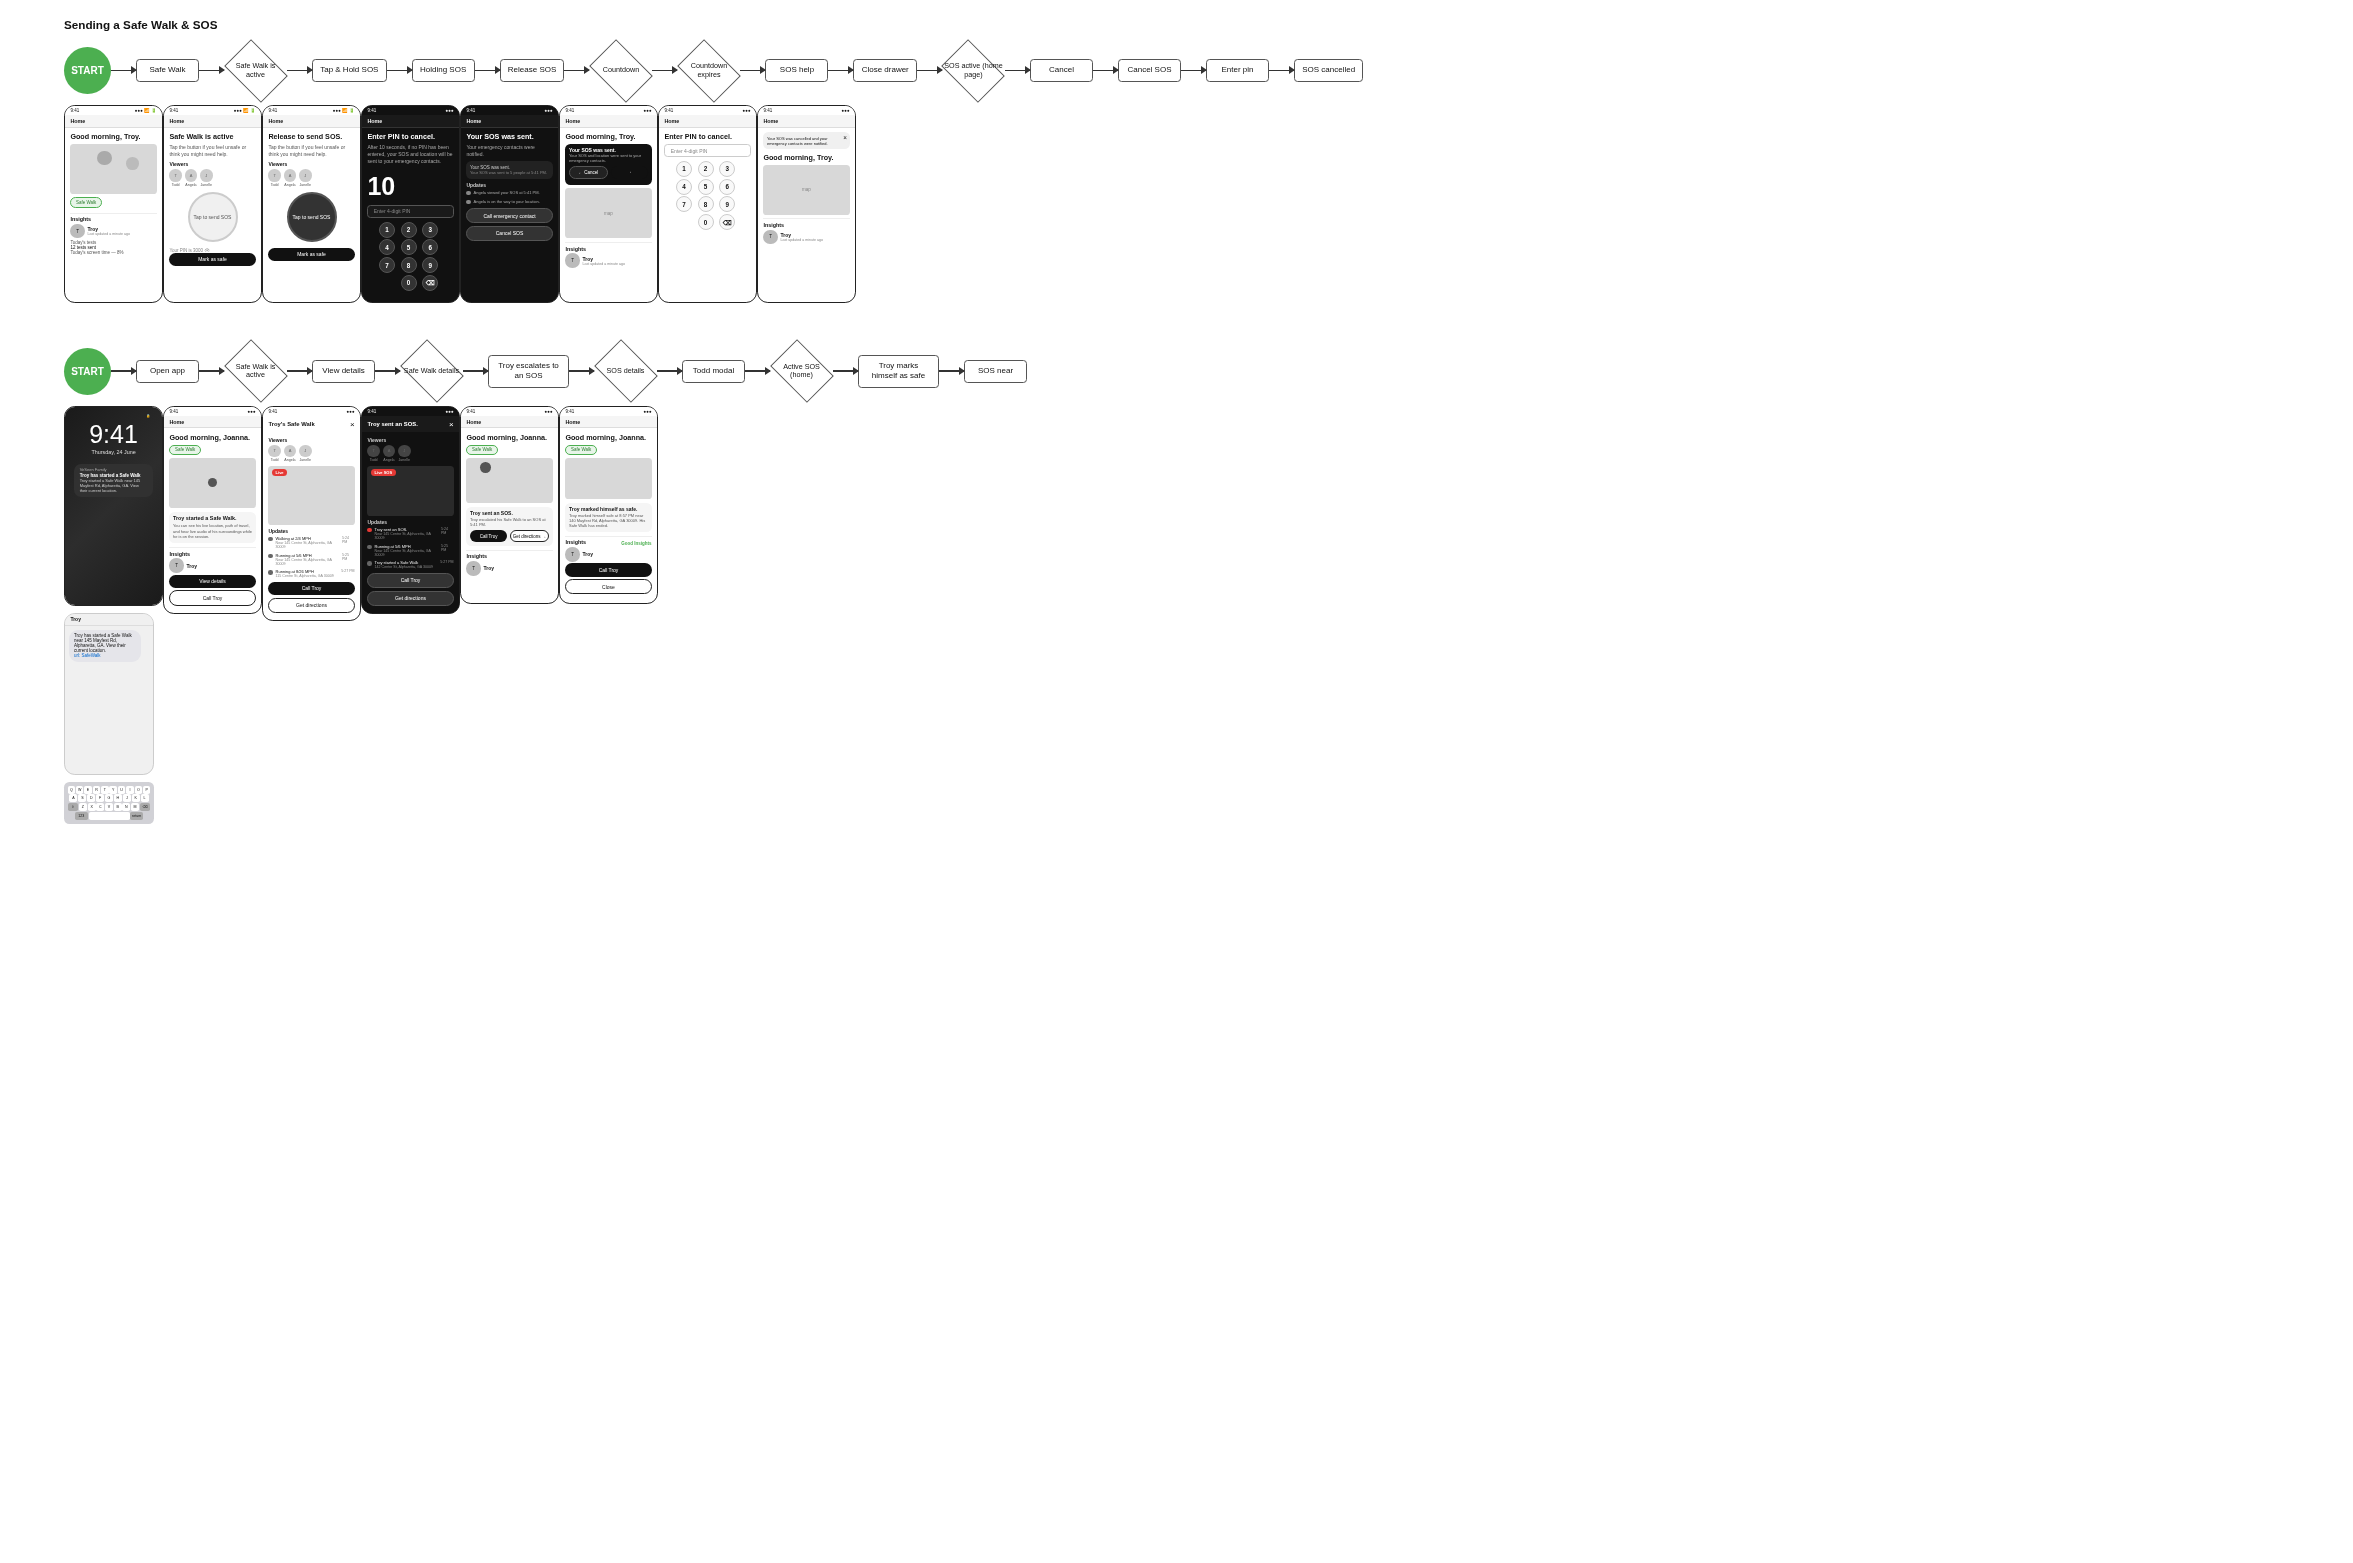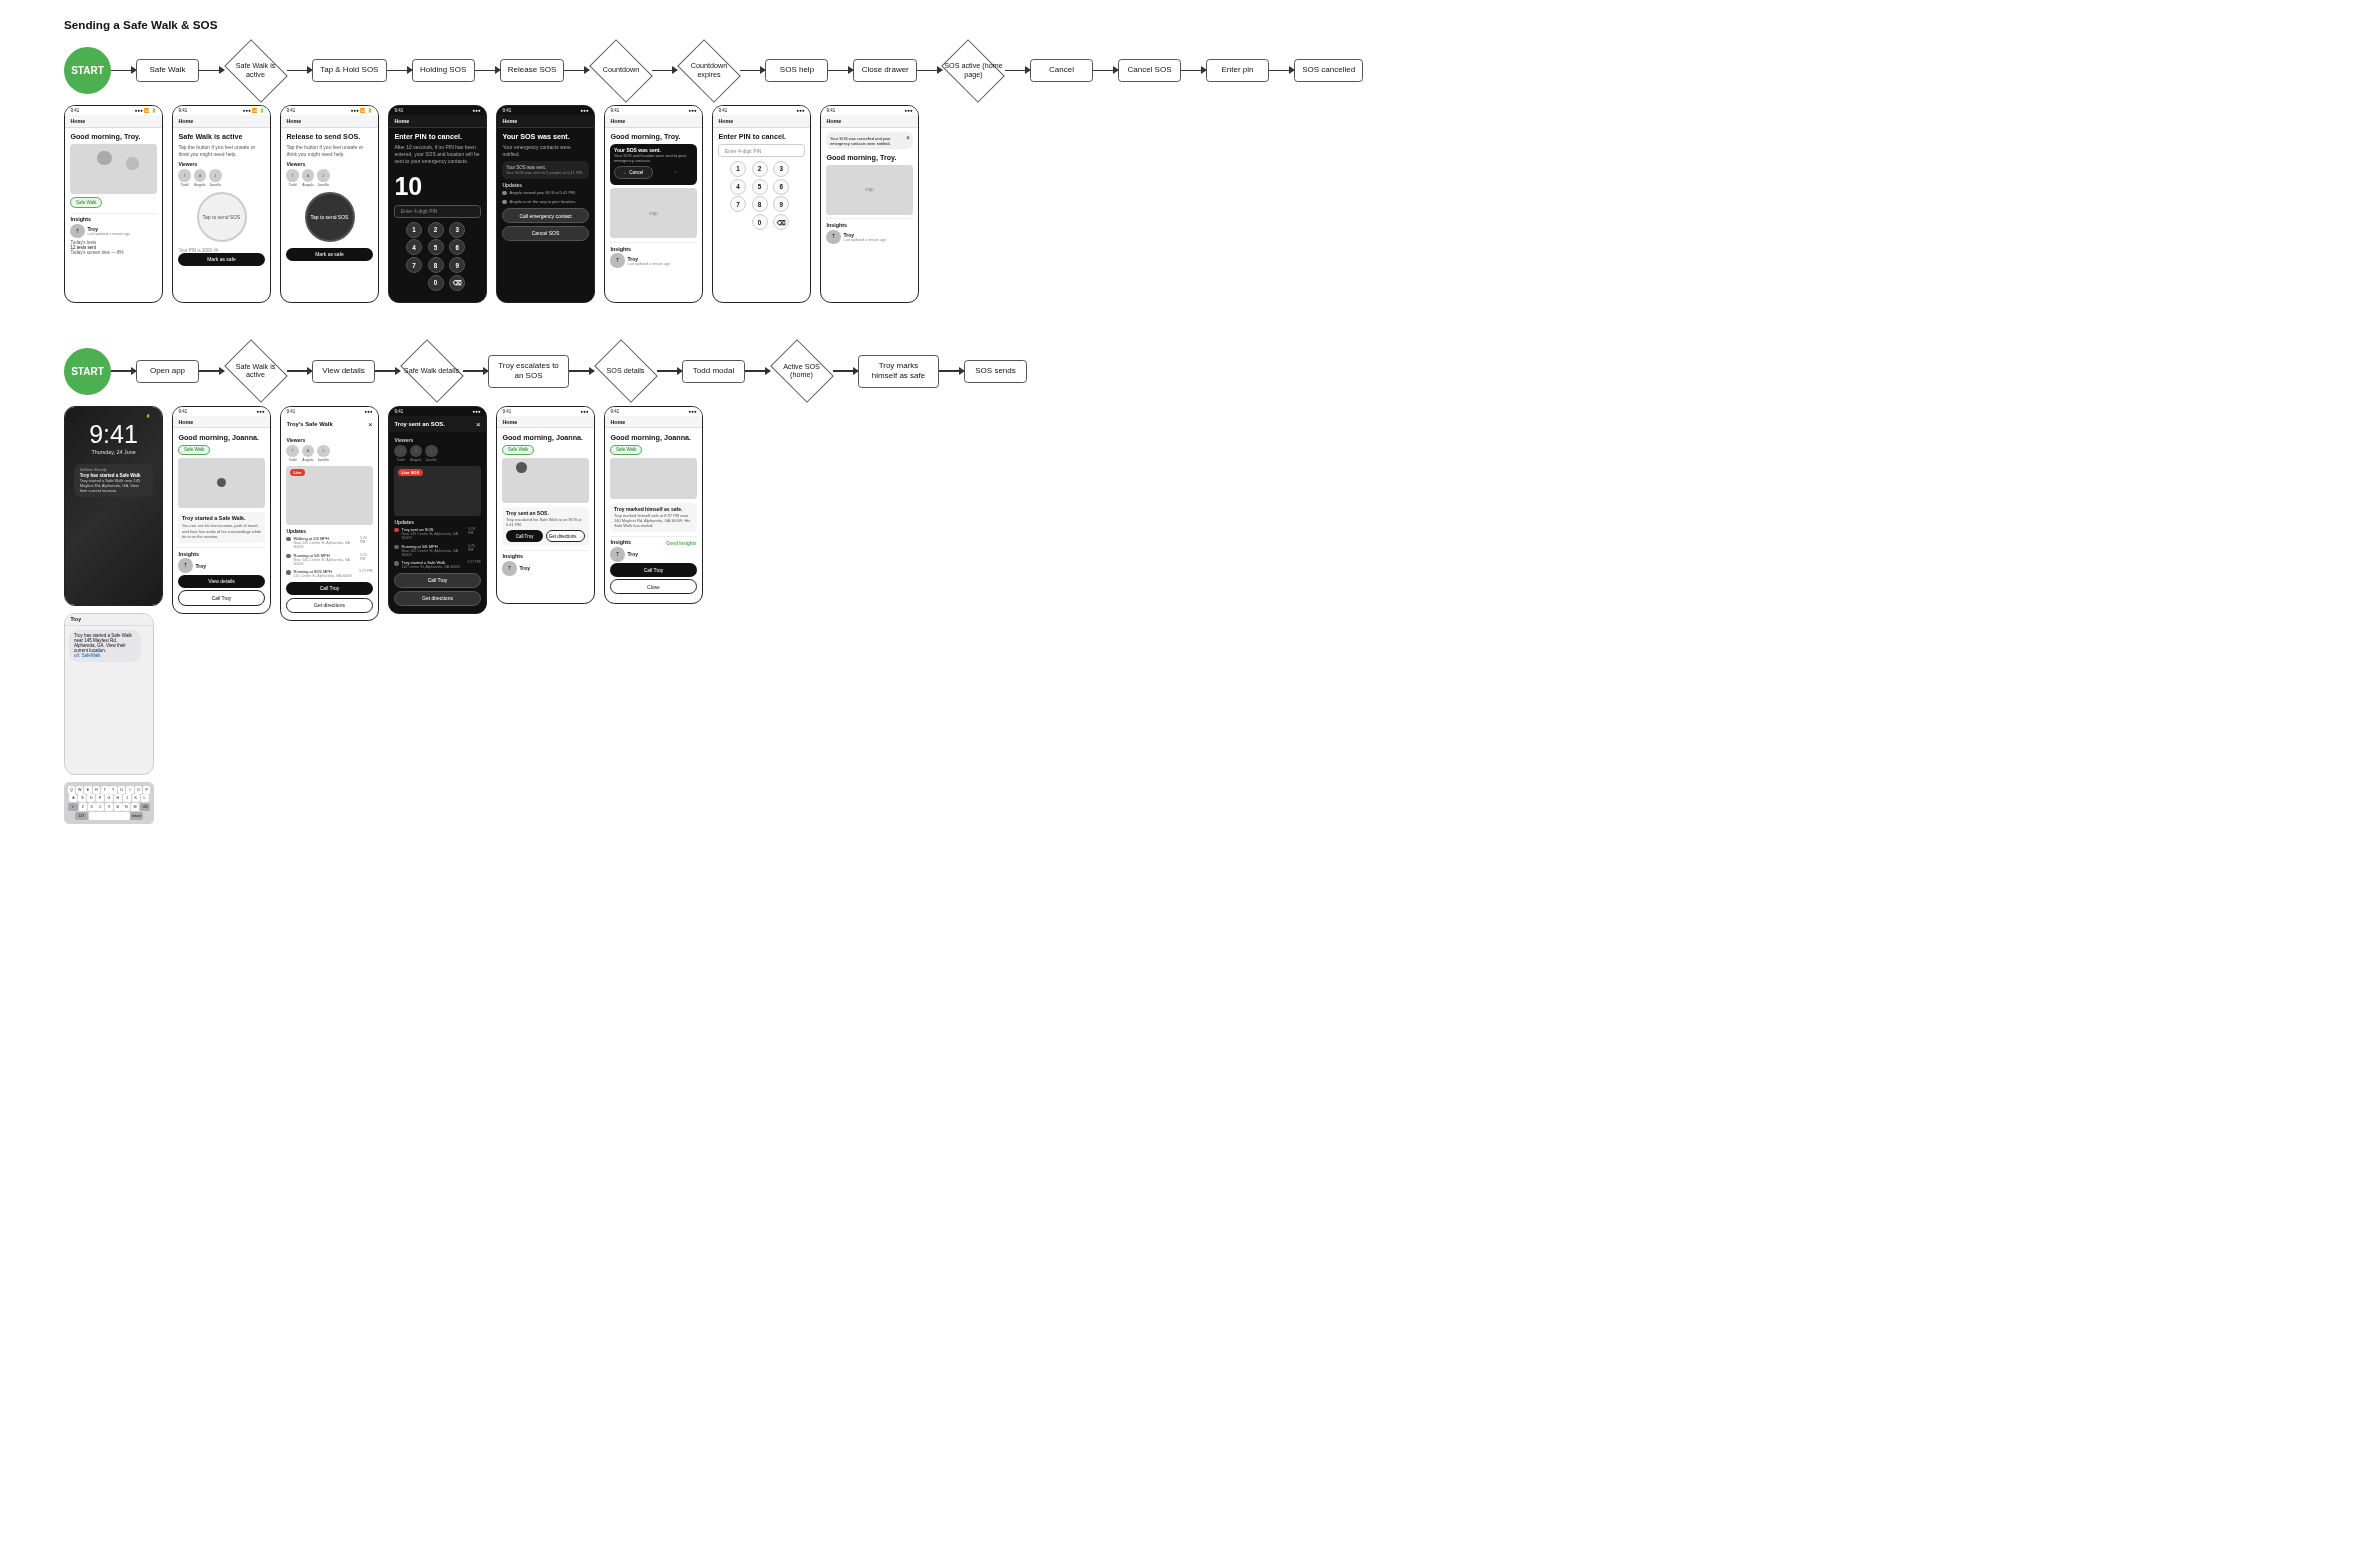--- a/index.html
+++ b/index.html
@@ -94,21 +94,20 @@
       z-index: 1;
       font-size: 7.2px;
       text-align: center;
       line-height: 1.2;
       padding: 1.8px;
     }
 
     
     .screens-row {
       display: flex;
-      gap: 9px;
       align-items: flex-start;
       margin-bottom: 36px;
       flex-wrap: nowrap;
     }
 
     .phone-screen {
       width: 99px;
       min-height: 198px;
       border: 1.8px solid #222;
       border-radius: 10.8px;
@@ -776,21 +775,21 @@
     <div class="flow-node-diamond">
       <div class="diamond-inner"></div>
       <span class="diamond-text">Active SOS (home)</span>
     </div>
     <div class="flow-arrow"></div>
     <div class="flow-node-rect">
       <span>Troy marks himself as safe</span>
     </div>
     <div class="flow-arrow"></div>
     <div class="flow-node-rect">
-      <span>SOS sends</span>
+      <span>SOS near</span>
     </div>
   </div>
 
   <div class="screens-row">
 
     <div style="display:flex;flex-direction:column;gap:7.2px;flex-shrink:0;">
 
       <div class="phone-screen dark-bg" style="min-height:180px;">
         <div class="lock-screen-bg">
           <div style="font-size:3.6px;color:#ccc;margin-bottom:1.8px;width:100%;text-align:right;padding-right:3.6px;">🔒</div>

